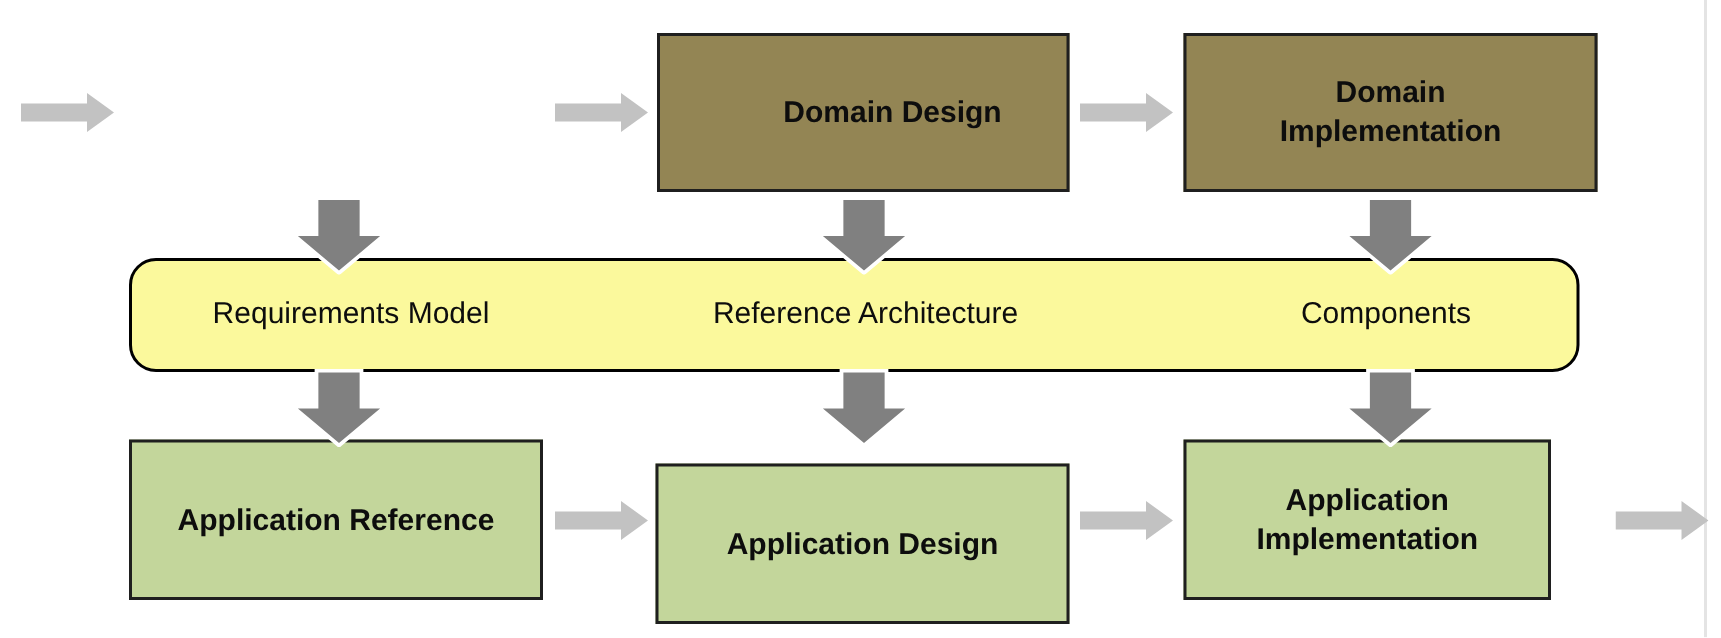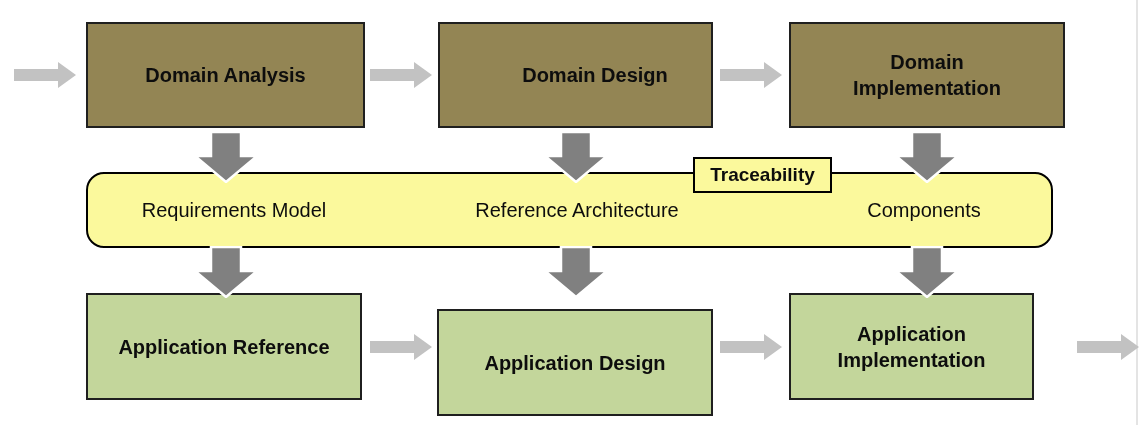--- a/index.html
+++ b/index.html
@@ -83,38 +83,32 @@
   .ha-b2{left:720px;top:334px;}
   .ha-out{left:1077px;top:334px;}
   .v-arrow polygon{fill:var(--arrow-vertical);stroke:#ffffff;stroke-width:2.5;}
   .h-arrow polygon{fill:var(--arrow-horizontal);}
 </style>
 </head>
 <body>
 
 <div class="canvas">
 
-  <div class="proc-box domain box-t1">
-    <span>Domain Analysis</span>
-  </div>
   <div class="proc-box domain box-t2">
     <span>Domain Design</span>
   </div>
   <div class="proc-box domain box-t3">
     <span>Domain
 Implementation</span>
   </div>
 
   <div class="band">
     <span class="band-label l1">Requirements Model</span>
     <span class="band-label l3">Components</span>
     <span class="band-label l2">Reference Architecture</span>
-  </div>
-  <div class="trace-tag">
-    <span>Traceability</span>
   </div>
 
   <div class="proc-box application box-b1">
     <span>Application Reference</span>
   </div>
   <div class="proc-box application box-b2">
     <span>Application Design</span>
   </div>
   <div class="proc-box application box-b3">
     <span>Application

